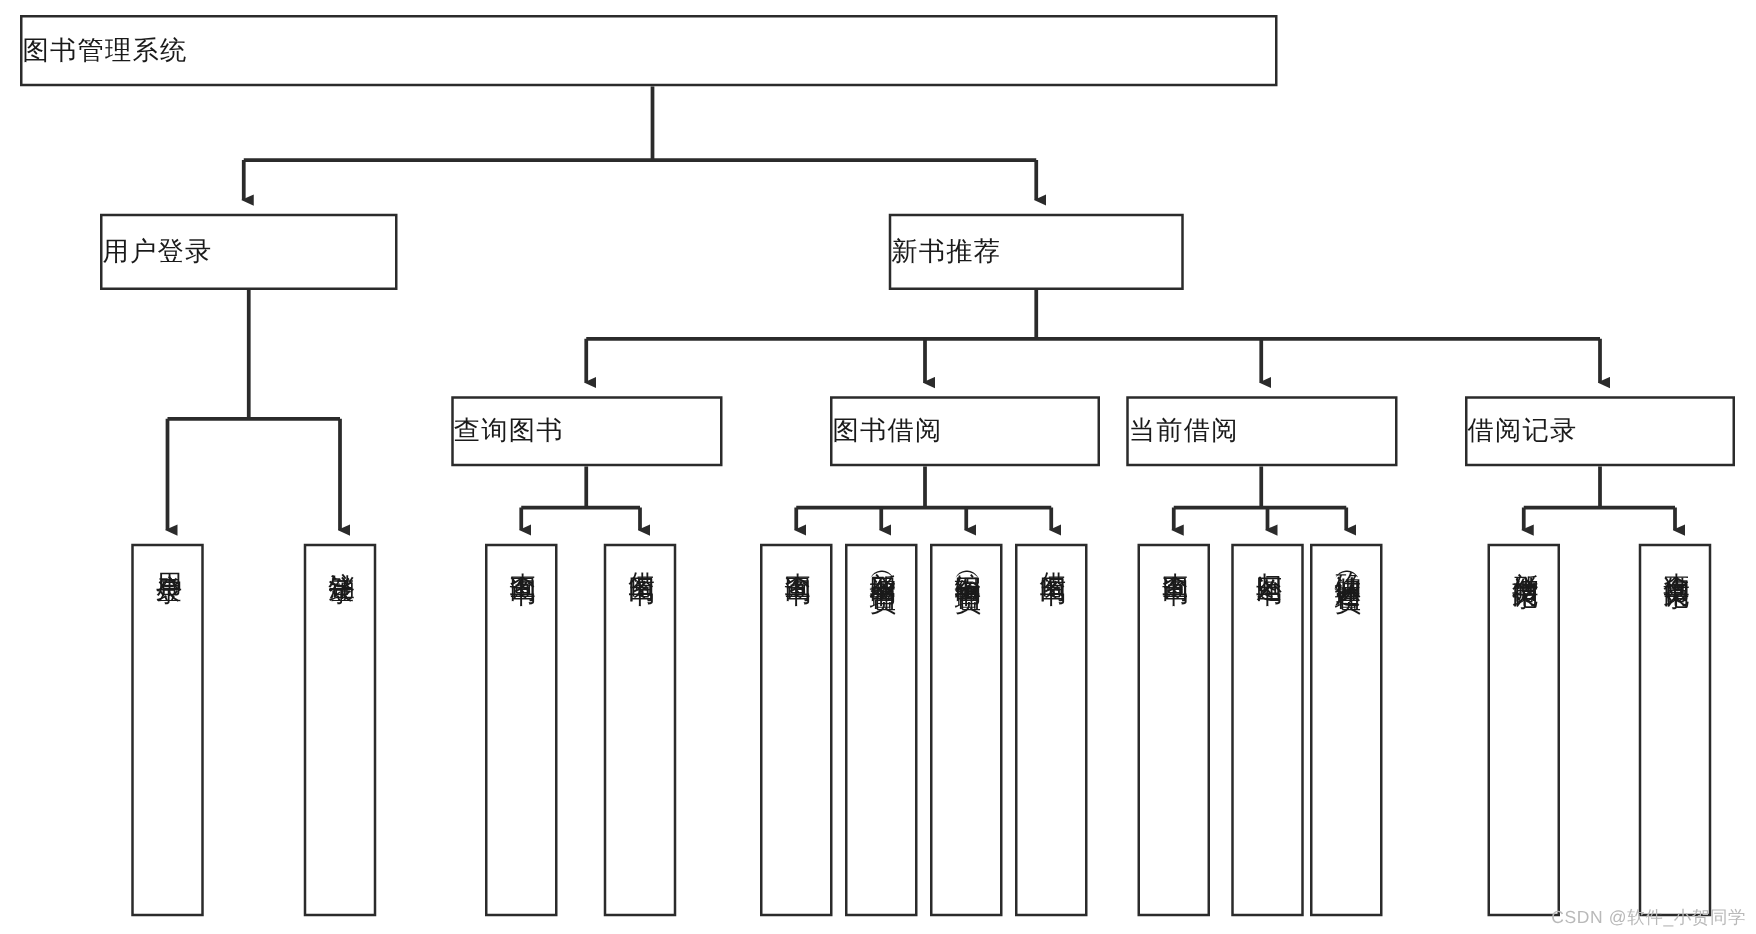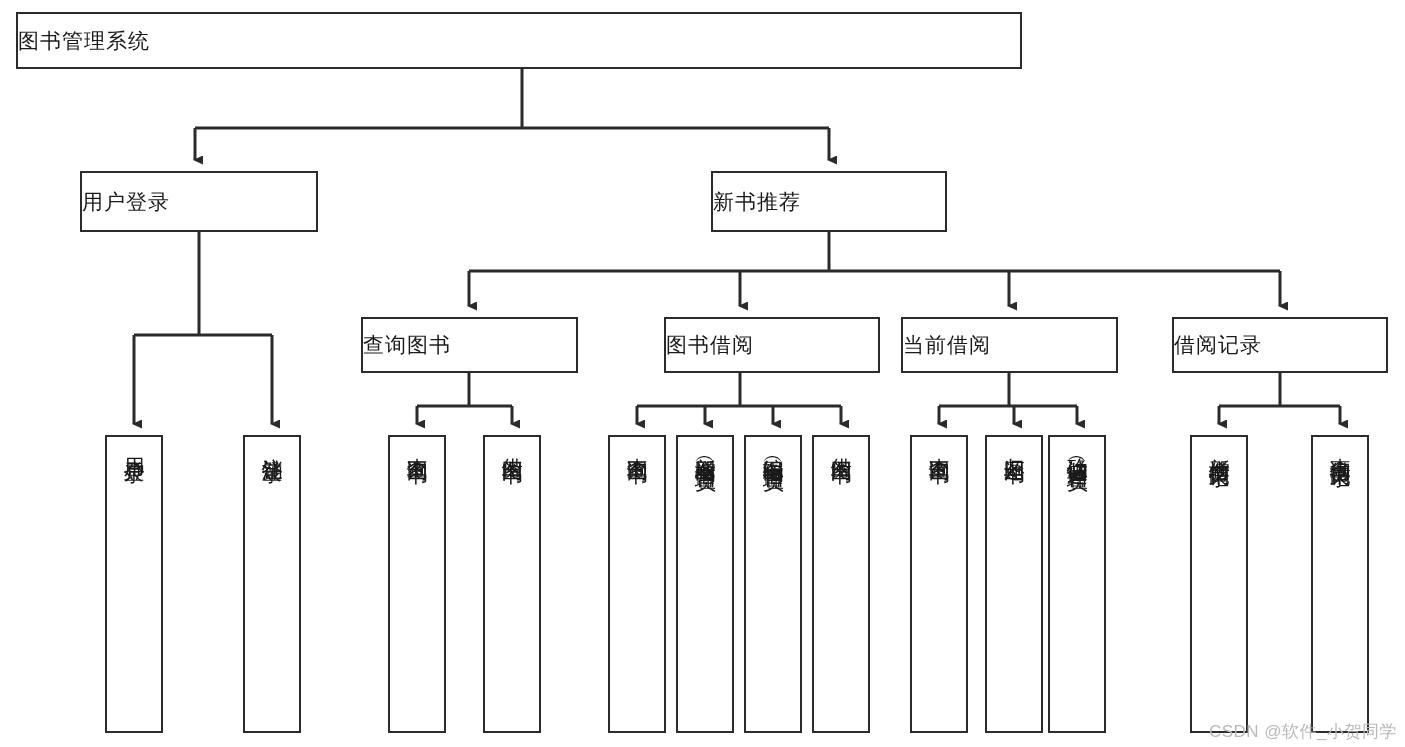--- a/index.html
+++ b/index.html
@@ -51,21 +51,21 @@
   }
   .node.vert > span {
     writing-mode: vertical-rl;
     text-orientation: upright;
     display: block;
   }
   .watermark {
     position: absolute;
     right: 8px;
     bottom: 4px;
-    font-size: 17px;
+    font-size: 14px;
     color: #b9b9b9;
     letter-spacing: 0.5px;
     white-space: nowrap;
   }
 </style>
 </head>
 <body>
 
 <div id="canvas">
 

